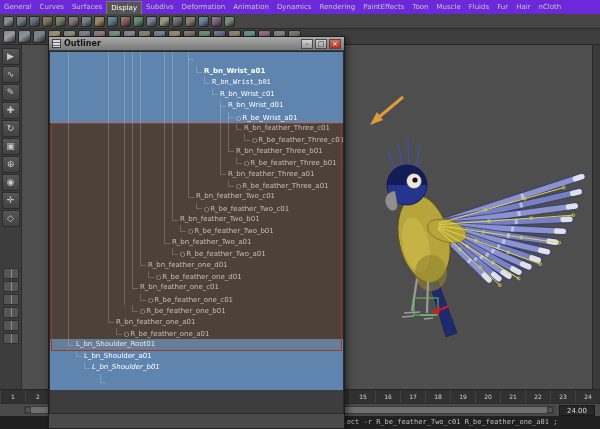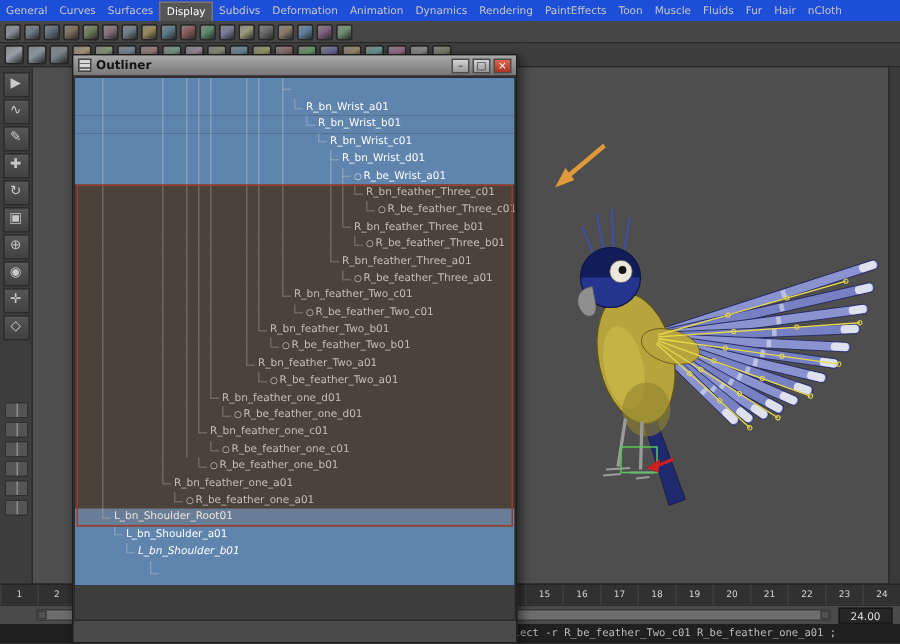--- a/index.html
+++ b/index.html
@@ -1,21 +1,21 @@
 <!DOCTYPE html>
 <html style="--sel: #5f84ad; --selactive: #85a9cd;"><head>
 <meta charset="utf-8">
 <style>
   html,body{margin:0;padding:0;background:#222;}
   *{box-sizing:border-box;}
   .screen{position:relative;width:600px;height:429px;overflow:hidden;
     font-family:"DejaVu Sans",sans-serif;background:#4e4e4e;color:#ccc;}
 
   
-  .menubar{position:absolute;left:0;top:0;width:600px;height:14px;background:#1d4ed8;
+  .menubar{position:absolute;left:0;top:0;width:600px;height:14px;background:#6d28d9;
     display:flex;align-items:center;overflow:hidden;white-space:nowrap;}
   .menu-item{font-size:7px;color:#c8c8c8;padding:0 4px;line-height:14px;}
   .menu-item.active{background:#555;color:#fff;border:1px solid #777;border-bottom:none;line-height:12px;}
   .statusline{position:absolute;left:0;top:14px;width:600px;height:15px;background:#454545;
     border-bottom:1px solid #2a2a2a;display:flex;align-items:center;gap:2px;padding:0 3px;overflow:hidden;}
   .mini-icon{width:11px;height:11px;border:1px solid #282828;border-radius:2px;flex:0 0 auto;}
   .shelfbar{position:absolute;left:0;top:29px;width:600px;height:16px;background:#3e3e3e;
     border-bottom:1px solid #262626;display:flex;align-items:center;gap:2px;padding:0 3px;overflow:hidden;}
   .shelf-icon{width:13px;height:13px;border:1px solid #252525;border-radius:2px;flex:0 0 auto;}
 
@@ -360,21 +360,21 @@
           <div class="vline" style="left: 18px;"></div>
           <div class="vline" style="left: 58px;"></div>
           <div class="vline" style="left: 74px;"></div>
           <div class="vline" style="left: 82px;"></div>
           <div class="vline" style="left: 90px;"></div>
           <div class="vline" style="left: 114px;"></div>
           <div class="vline" style="left: 122px;"></div>
           <div class="vline" style="left: 138px;"></div>
           <div class="hline" style="left: 138px; width: 6px;"></div>
         </div>
-        <div class="or-row blue" style="height: 11.4px; line-height: 11.4px;">
+        <div class="or-row blue" style="height: 11.4px; line-height: 11.4px; font-weight: bold;">
           <div class="vline" style="left: 18px;"></div>
           <div class="vline" style="left: 58px;"></div>
           <div class="vline" style="left: 74px;"></div>
           <div class="vline" style="left: 82px;"></div>
           <div class="vline" style="left: 90px;"></div>
           <div class="vline" style="left: 114px;"></div>
           <div class="vline" style="left: 122px;"></div>
           <div class="vline" style="left: 138px;"></div>
           <div class="vline half" style="left: 146px;"></div>
           <div class="hline" style="left: 146px; width: 6px;"></div>
@@ -384,21 +384,21 @@
           <div class="vline" style="left: 18px;"></div>
           <div class="vline" style="left: 58px;"></div>
           <div class="vline" style="left: 74px;"></div>
           <div class="vline" style="left: 82px;"></div>
           <div class="vline" style="left: 90px;"></div>
           <div class="vline" style="left: 114px;"></div>
           <div class="vline" style="left: 122px;"></div>
           <div class="vline" style="left: 138px;"></div>
           <div class="vline half" style="left: 154px;"></div>
           <div class="hline" style="left: 154px; width: 6px;"></div>
-          <div class="or-label" style="left: 162px;">R_bn_Wrist_b01</div>
+          <div class="or-label" style="left: 162px; font-family: Liberation Mono, monospace;">R_bn_Wrist_b01</div>
         </div>
         <div class="or-row blue" style="height: 11.4px; line-height: 11.4px;">
           <div class="vline" style="left: 18px;"></div>
           <div class="vline" style="left: 58px;"></div>
           <div class="vline" style="left: 74px;"></div>
           <div class="vline" style="left: 82px;"></div>
           <div class="vline" style="left: 90px;"></div>
           <div class="vline" style="left: 114px;"></div>
           <div class="vline" style="left: 122px;"></div>
           <div class="vline" style="left: 138px;"></div>

